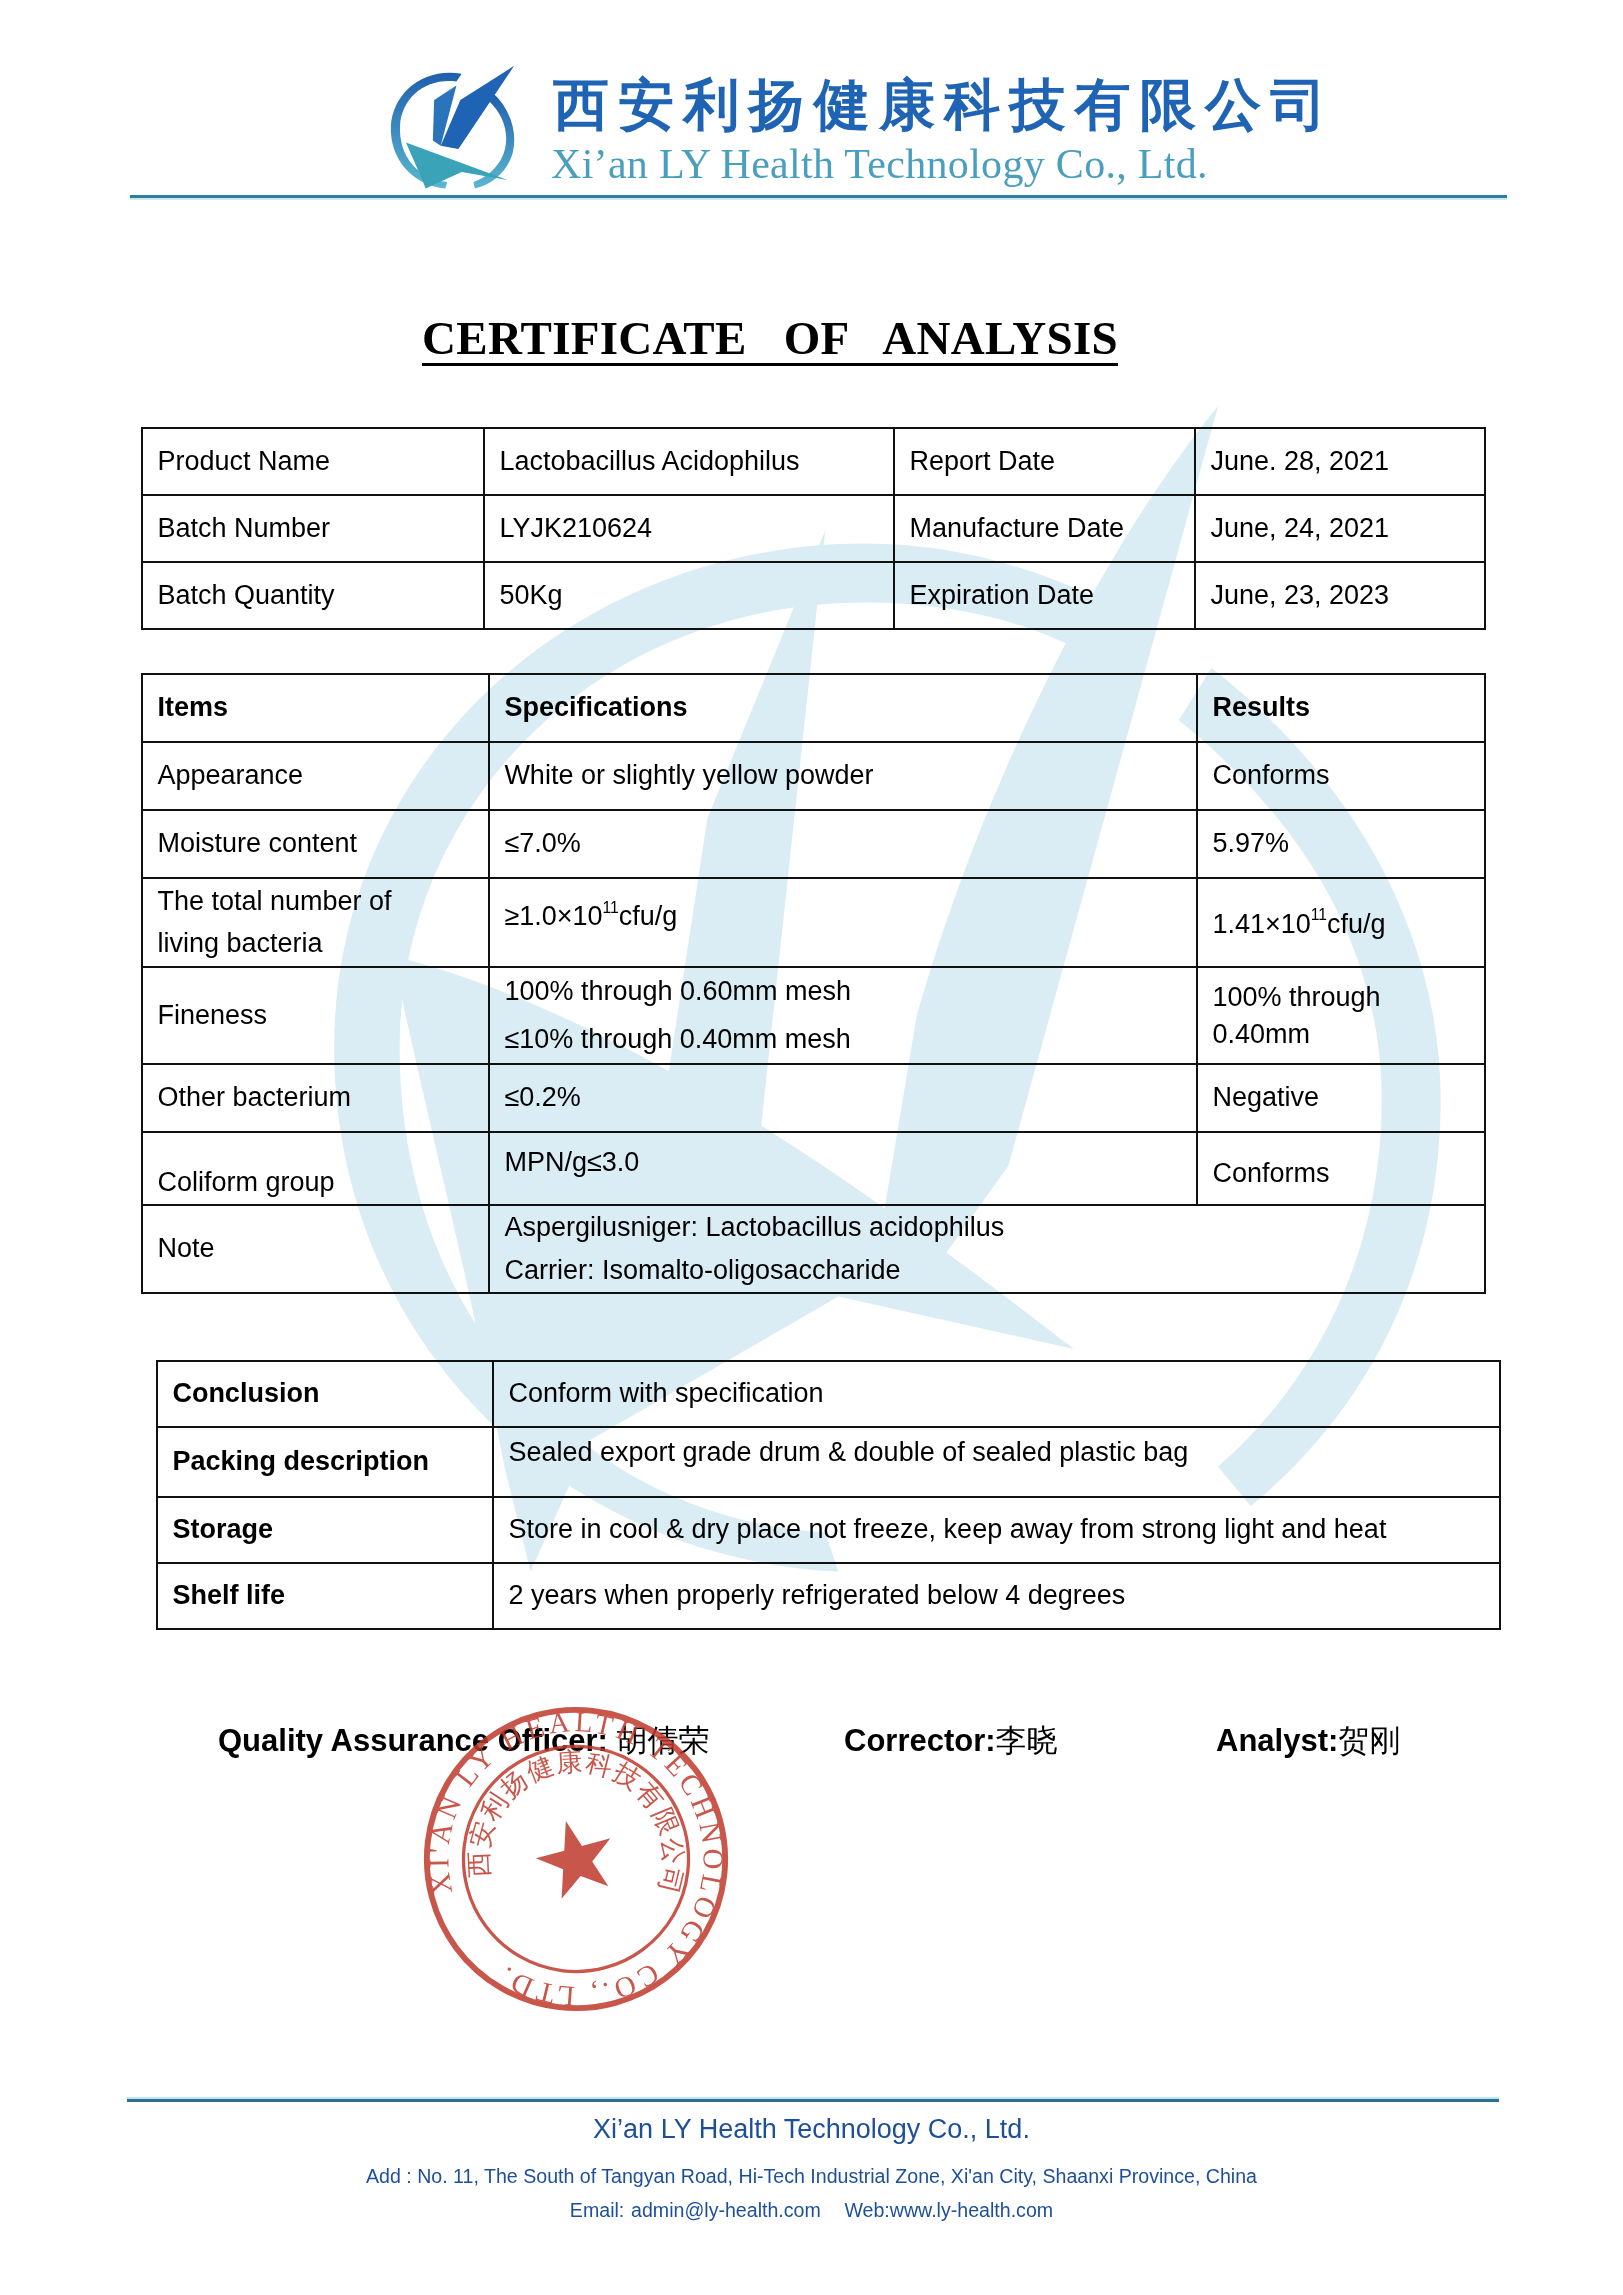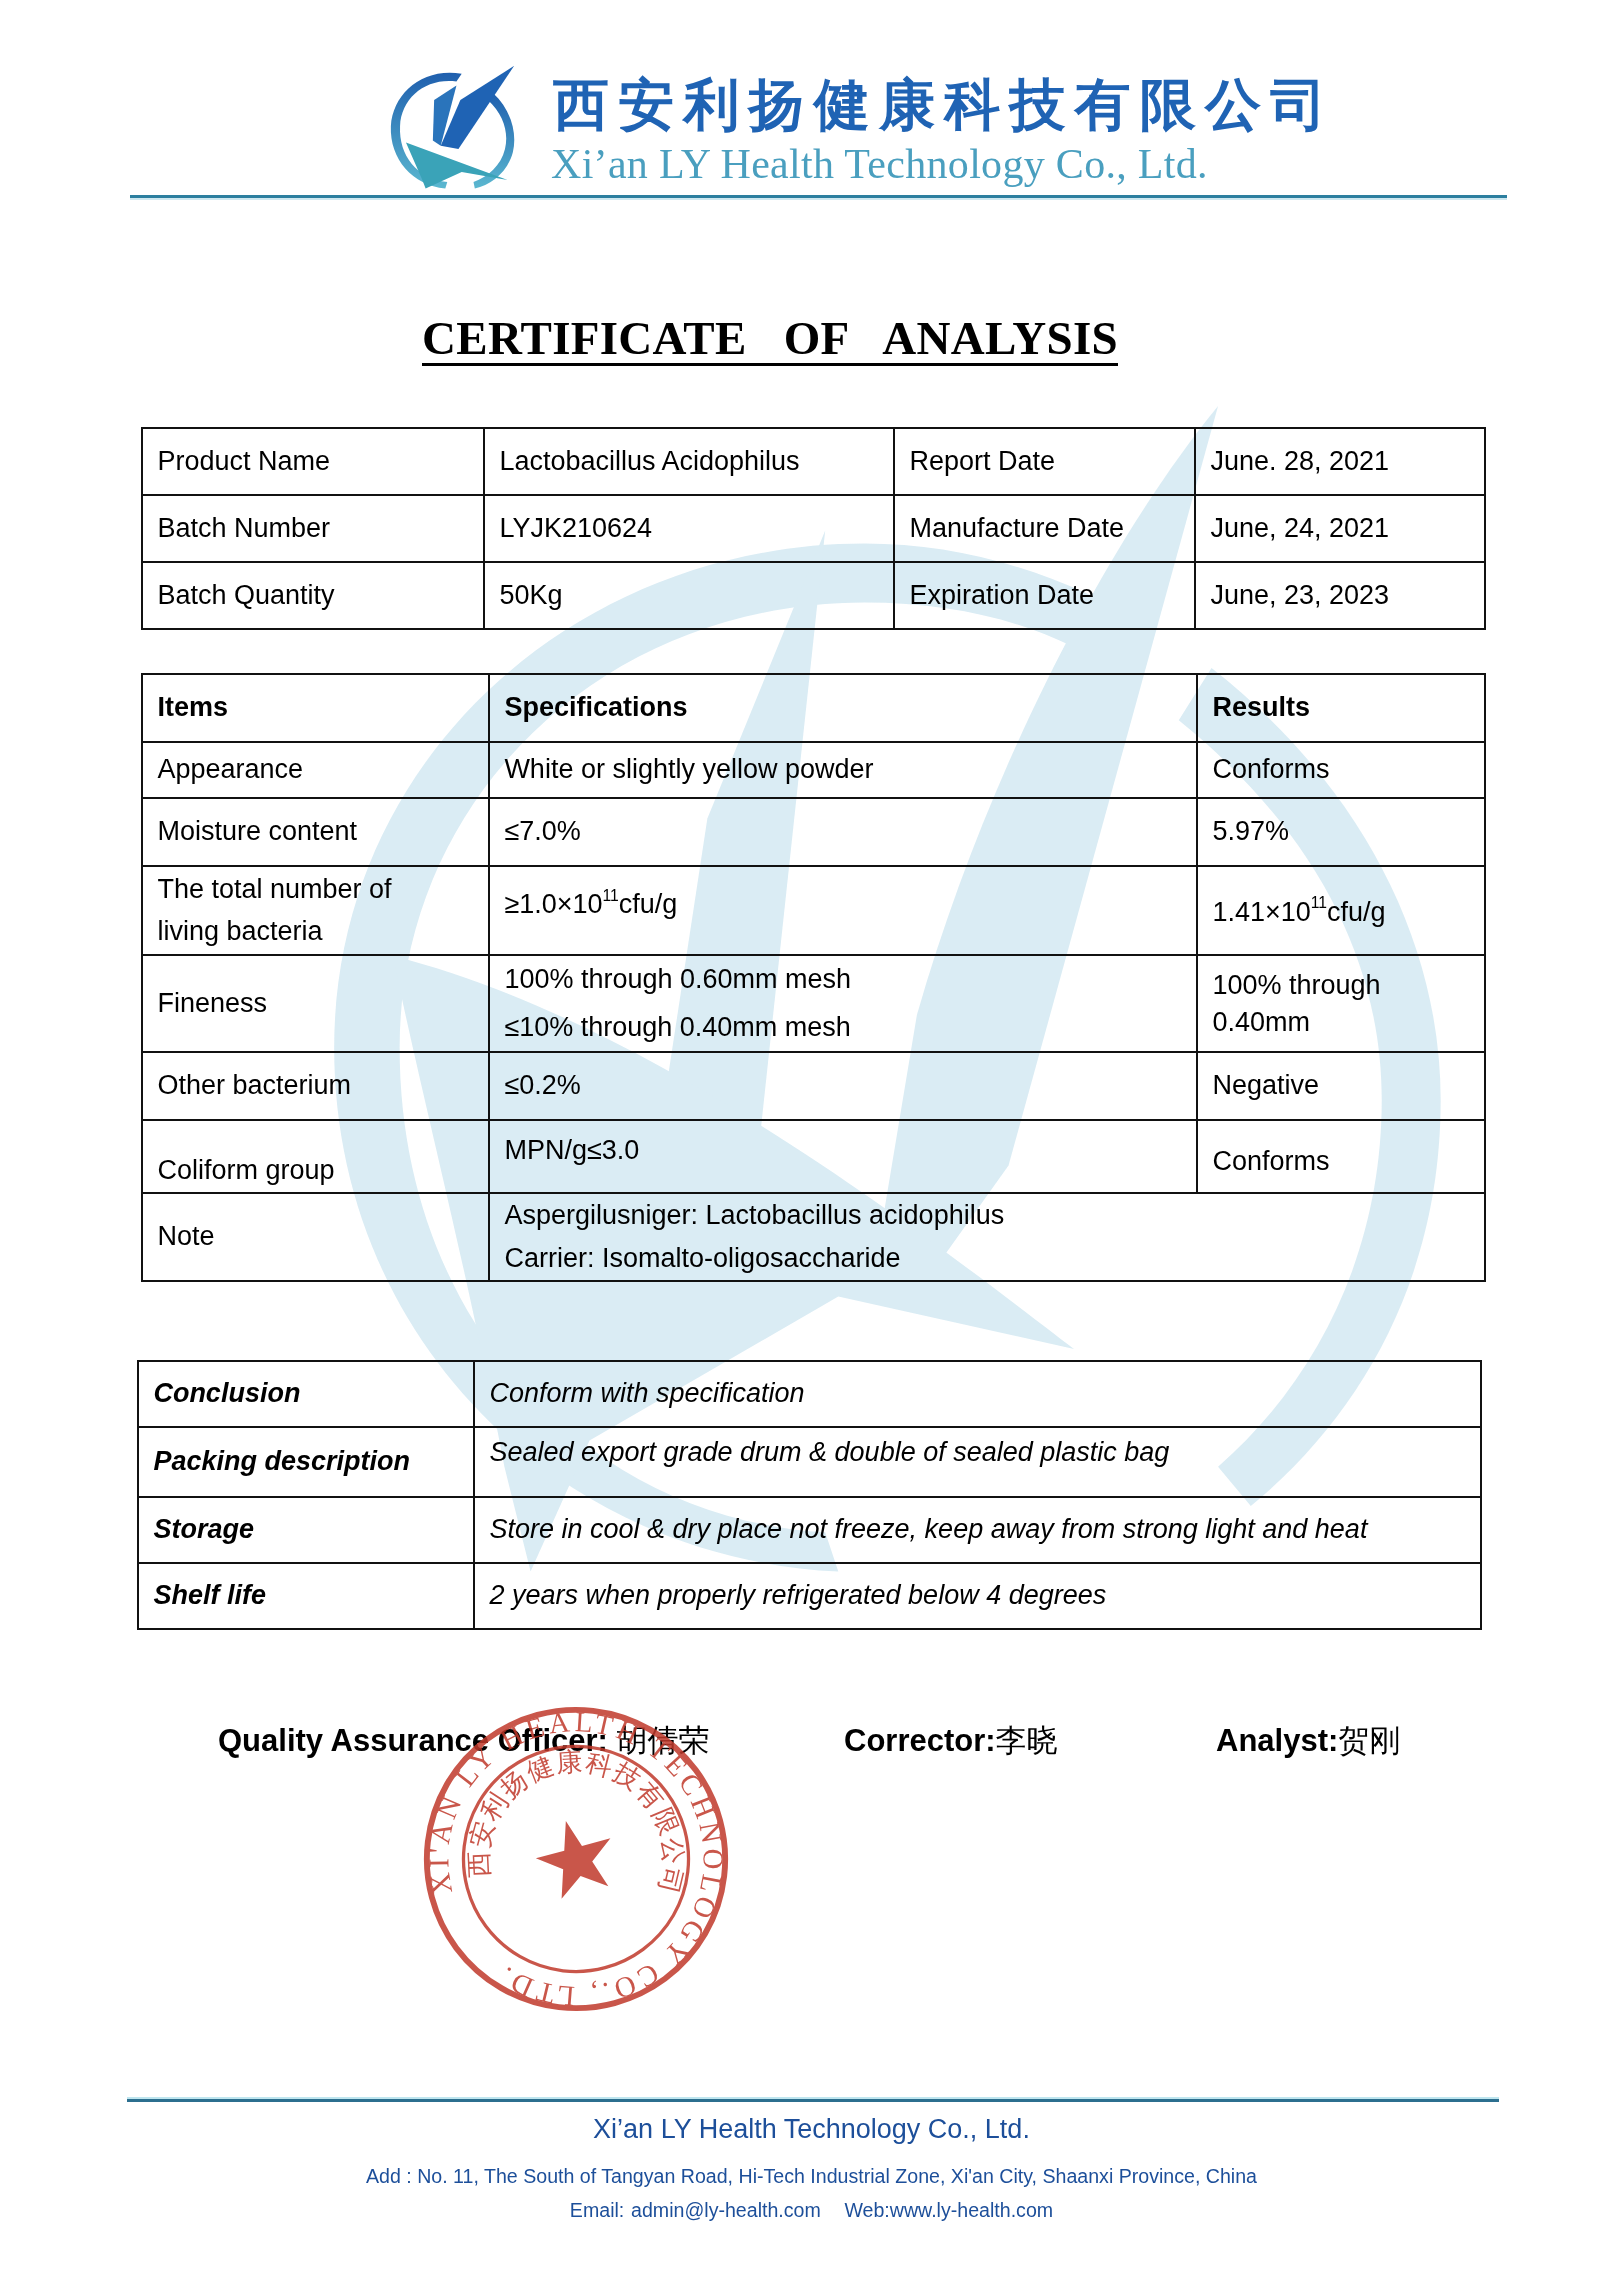--- a/index.html
+++ b/index.html
@@ -23,21 +23,21 @@
                font-weight: bold; font-size: 47px; line-height: 1; word-spacing: 25px; letter-spacing: 0.3px;
                border-bottom: 3.9px solid #000; padding-bottom: 1.3px; }
 
   
   table { position: absolute; border-collapse: collapse; table-layout: fixed; background: transparent; }
   td { border: 2px solid #111; font-size: 27px; padding: 0 0 0 14.4px; vertical-align: middle; line-height: 1.55; }
   .t-info { left: 141px; top: 427px; width: 1343px; border-radius: 12px; }
   .t-info td { height: 65px; }
   .t-items { left: 141px; top: 673px; width: 1343px; }
   .t-items td { border-width: 2.6px 2px; }
-  .t-summary { left: 137px; top: 1360px; width: 1343px; font-style: italic; }
+  .t-summary { left: 156px; top: 1360px; width: 1343px; }
   .t-summary td { border-width: 2.6px 2px; height: 64px; }
   .bold { font-weight: bold; }
   sup { font-size: 15.7px; line-height: 0; position: relative; top: -2.6px; }
   .top-align { vertical-align: top; padding-top: 3.9px; }
   .line { display: block; }
 
   
   .sig { position: absolute; top: 1725px; font-size: 31px; font-weight: bold; line-height: 1; white-space: nowrap; }
   .sig .cn { font-weight: normal; font-family: "DejaVu Sans", sans-serif; }
   .sig-qa { left: 218px; }
@@ -126,21 +126,21 @@
       <col style="width:347px">
       <col style="width:708px">
       <col style="width:288px">
     </colgroup>
   <tbody>
     <tr style="height:68px">
       <td class="bold">Items</td>
       <td class="bold">Specifications</td>
       <td class="bold">Results</td>
     </tr>
-    <tr style="height:56px">
+    <tr style="height:68px">
       <td>Appearance</td>
       <td>White or slightly yellow powder</td>
       <td>Conforms</td>
     </tr>
     <tr style="height:68px">
       <td>Moisture content</td>
       <td>≤7.0%</td>
       <td>5.97%</td>
     </tr>
     <tr style="height:89px">

